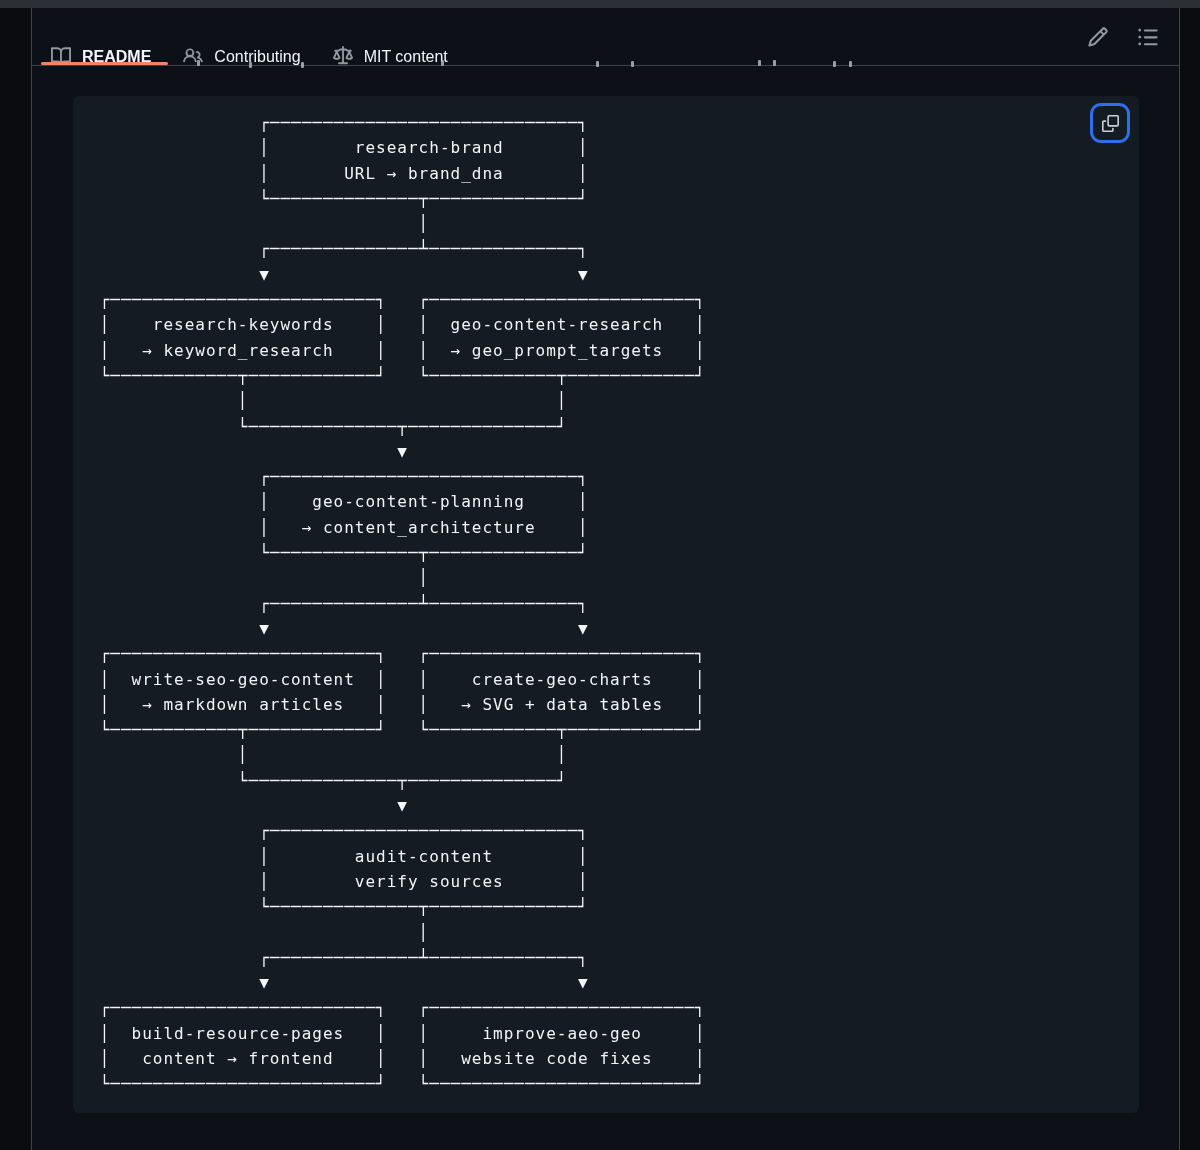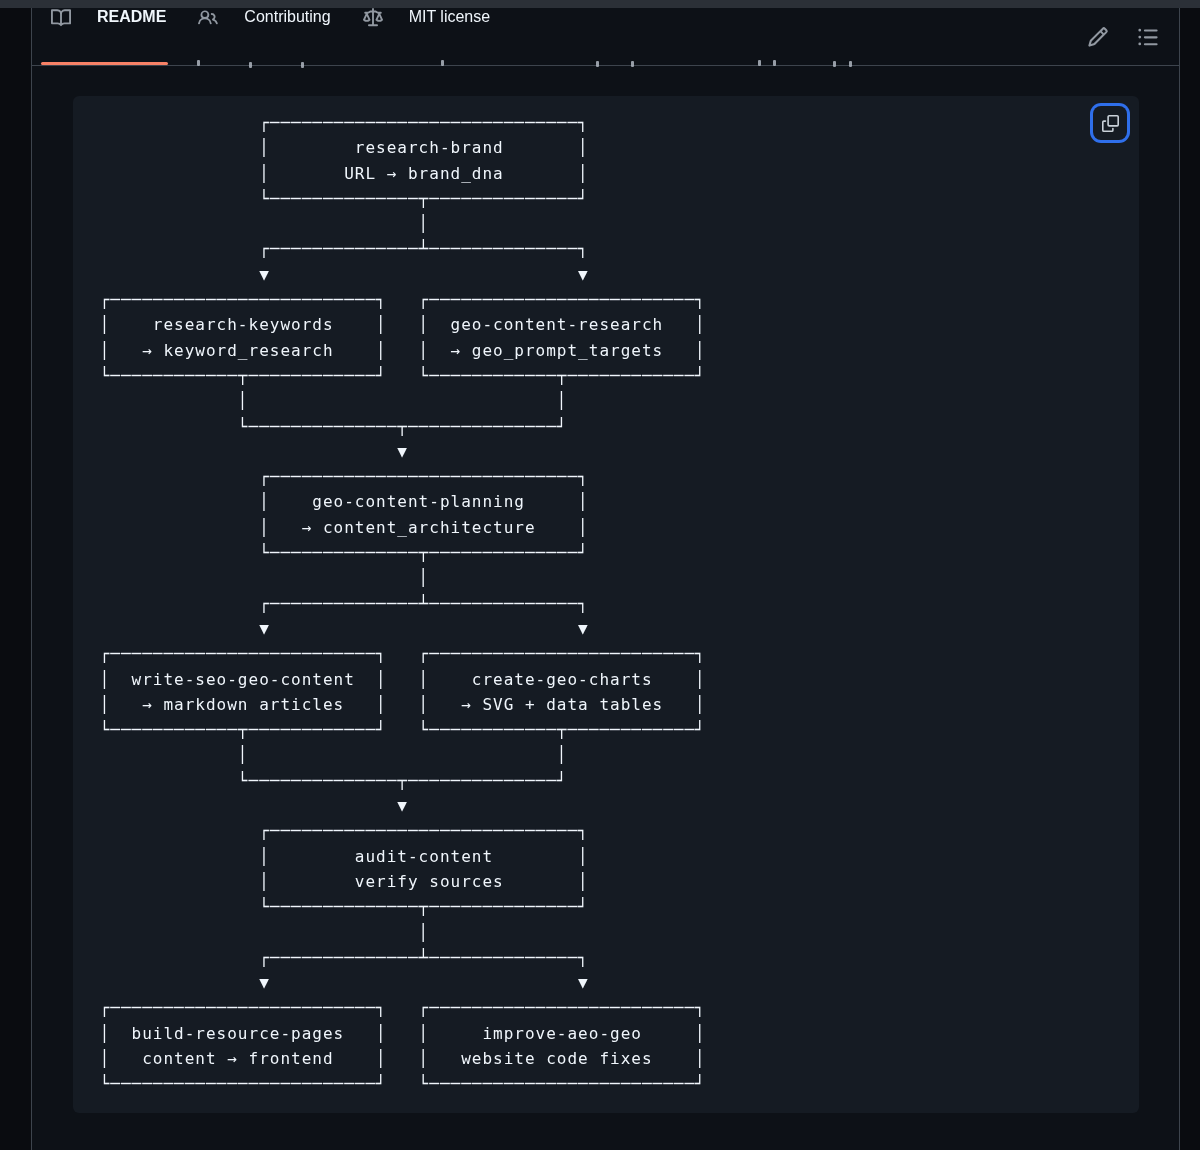--- a/index.html
+++ b/index.html
@@ -24,21 +24,21 @@
     position:relative;
     display:flex; align-items:center;
     height:58px;
     padding:0 20px 0 9px;
     border-bottom:1px solid #3d444d;
     background:#0d1117;
     z-index:2;
   }
   .tab {
     position:relative;
-    display:flex; align-items:flex-start; gap:26px;
+    display:flex; align-items:flex-end; gap:11px;
     height:58px;
     padding:0 10px;
     margin-right:12px;
     font-size:16px;
     color:#f0f6fc;
     cursor:pointer;
   }
   .tab.active .tab-label { font-weight:700; }
   .tab-icon { width:20px; height:20px; color:#9198a1; flex:0 0 auto; }
   .tab-icon svg { width:20px; height:20px; display:block; fill:currentColor; }
@@ -119,21 +119,21 @@
       </span>
       <span class="tab-label">Contributing</span>
     </div>
 
     <div class="tab">
       <span class="tab-icon">
         <svg viewBox="0 0 16 16" aria-hidden="true">
             <path d="M8.75.75V2h.985c.304 0 .603.08.867.231l1.29.736c.038.022.08.033.124.033h2.234a.75.75 0 0 1 0 1.5h-.427l2.111 4.692a.75.75 0 0 1-.154.838l-.53-.53.529.531-.001.002-.002.002-.006.006-.016.015-.045.04c-.21.176-.441.327-.686.45C14.556 10.78 13.88 11 13 11a4.498 4.498 0 0 1-2.023-.454 3.544 3.544 0 0 1-.686-.45l-.045-.04-.016-.015-.006-.006-.004-.004v-.001a.75.75 0 0 1-.154-.838L12.178 4.5h-.162c-.305 0-.604-.079-.868-.231l-1.29-.736a.245.245 0 0 0-.124-.033H8.75V13h2.5a.75.75 0 0 1 0 1.5h-6.5a.75.75 0 0 1 0-1.5h2.5V3.5h-.984a.245.245 0 0 0-.124.033l-1.289.737c-.265.15-.564.23-.869.23h-.162l2.112 4.692a.75.75 0 0 1-.154.838l-.53-.53.529.531-.001.002-.002.002-.006.006-.016.015-.045.04c-.21.176-.441.327-.686.45C4.556 10.78 3.88 11 3 11a4.498 4.498 0 0 1-2.023-.454 3.544 3.544 0 0 1-.686-.45l-.045-.04-.016-.015-.006-.006-.004-.004v-.001a.75.75 0 0 1-.154-.838L2.178 4.5H1.75a.75.75 0 0 1 0-1.5h2.234a.249.249 0 0 0 .125-.033l1.288-.737c.265-.15.564-.23.869-.23h.984V.75a.75.75 0 0 1 1.5 0Zm2.945 8.477c.285.135.718.273 1.305.273s1.02-.138 1.305-.273L13 6.327Zm-10 0c.285.135.718.273 1.305.273s1.02-.138 1.305-.273L3 6.327Z"></path>
           </svg>
       </span>
-      <span class="tab-label">MIT license</span>
+      <span class="tab-label">MIT content</span>
     </div>
 
     <div class="actions">
       <button class="icon-btn">
         <span>
           <svg viewBox="0 0 16 16" aria-hidden="true">
               <path d="M11.013 1.427a1.75 1.75 0 0 1 2.474 0l1.086 1.086a1.75 1.75 0 0 1 0 2.474l-8.61 8.61c-.21.21-.47.364-.756.445l-3.251.93a.75.75 0 0 1-.927-.928l.929-3.25c.081-.286.235-.547.445-.758l8.61-8.61Zm.176 4.823L9.75 4.81l-6.286 6.287a.253.253 0 0 0-.064.108l-.558 1.953 1.953-.558a.253.253 0 0 0 .108-.064Zm1.238-3.763a.25.25 0 0 0-.354 0L10.811 3.75l1.439 1.44 1.263-1.263a.25.25 0 0 0 0-.354Z"></path>
             </svg>
         </span>
       </button>

